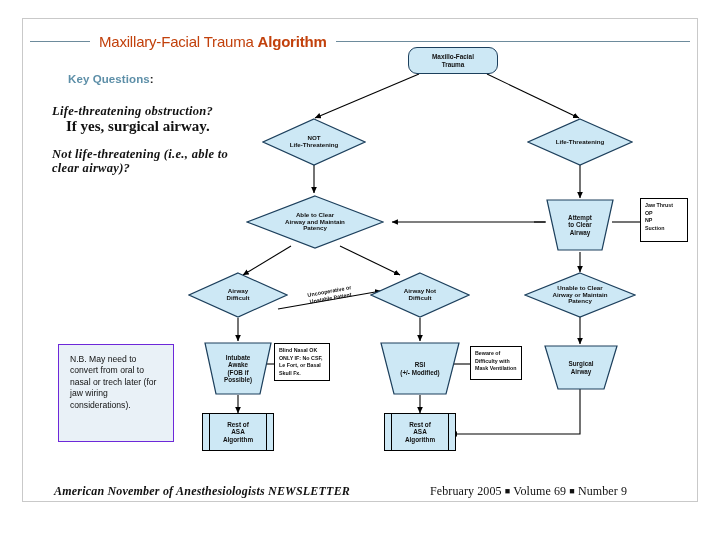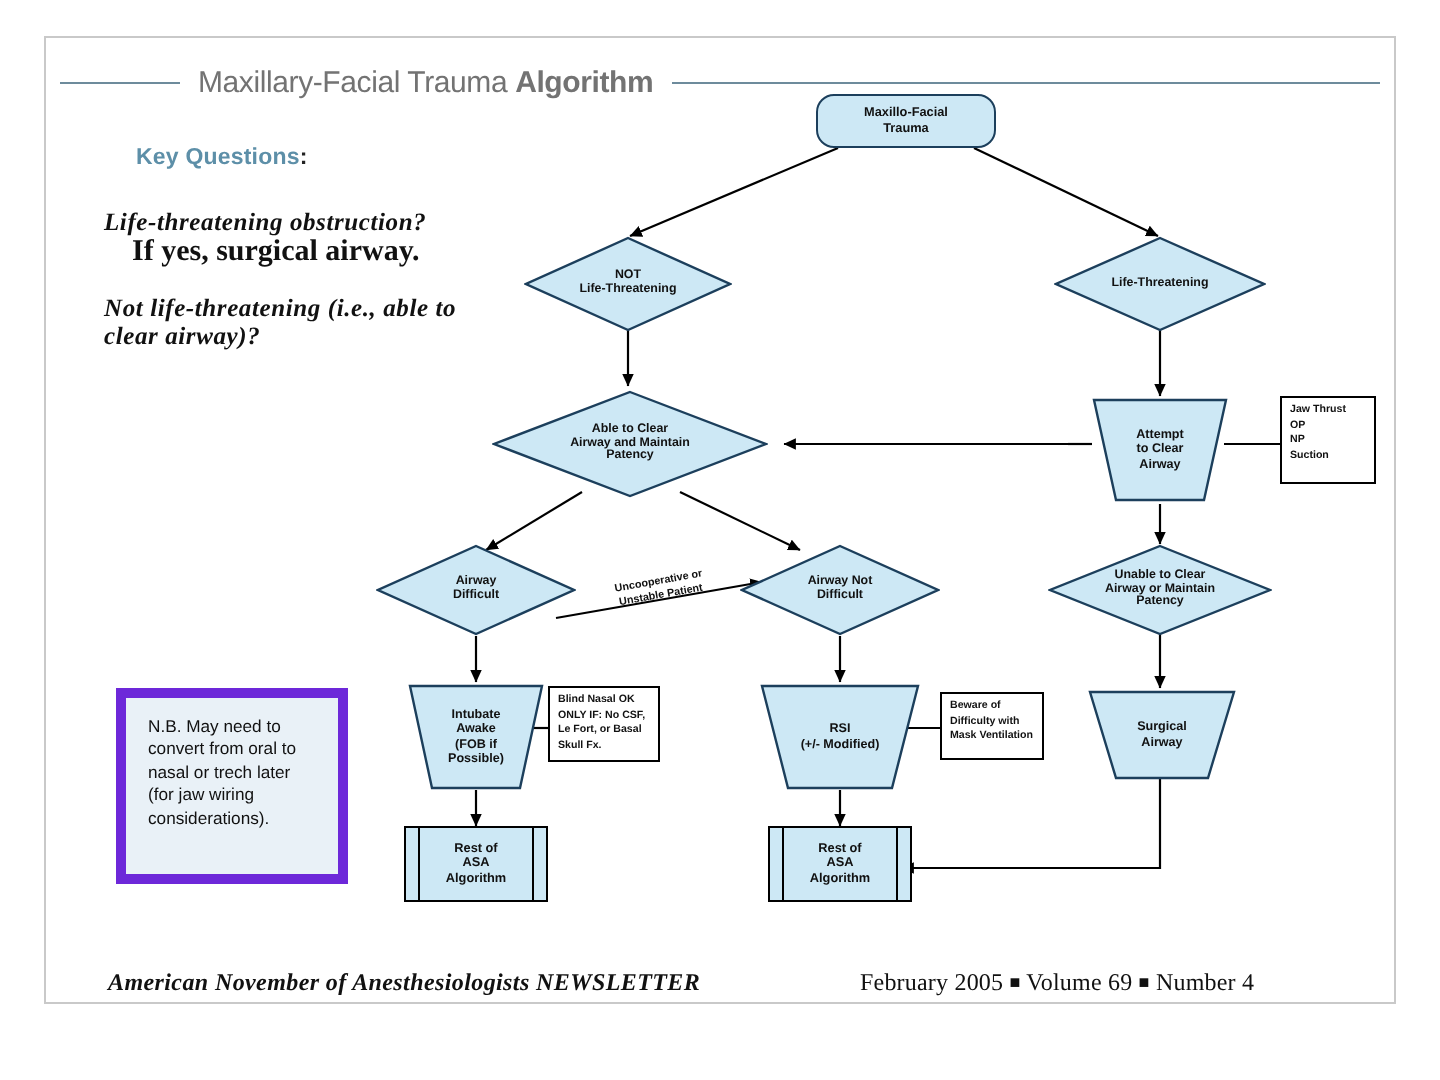--- a/index.html
+++ b/index.html
@@ -16,21 +16,21 @@
   }
 
   
   .title-row{
     position:absolute;left:30px;top:30px;width:660px;height:22px;
     display:flex;align-items:center;
   }
   .title-rule{height:1px;background:#6d8b9c;flex:0 0 60px;}
   .title-rule.right{flex:1 1 auto;}
   .title-text{
-    font-size:15px;color:#737373;white-space:nowrap;
+    font-size:15px;color:#c2410c;white-space:nowrap;
     padding:0 9px;letter-spacing:-0.2px;font-weight:400;
   }
   .title-text b{font-weight:bold;}
 
   
   .kq-head{
     position:absolute;left:68px;top:73px;font-size:11.5px;font-weight:bold;
     color:#5d8fa8;letter-spacing:0.1px;
   }
   .kq-head .colon{color:#222;}
@@ -38,21 +38,21 @@
     position:absolute;left:52px;top:104px;width:192px;
     color:#111;font-family:"Liberation Serif",serif;
   }
   .kq-q{font-style:italic;font-weight:bold;font-size:12.5px;line-height:14px;letter-spacing:0.3px;}
   .kq-a{font-size:15px;line-height:14.5px;margin:1px 0 13px 0;font-weight:bold;}
   .kq-a .ind{display:inline-block;width:14px;}
 
   
   .nb{
     position:absolute;left:58px;top:344px;width:116px;height:98px;
-    background:#e9f1f7;border:5px solid #6d28d9;box-sizing:border-box;
+    background:#e9f1f7;border:1px solid #6d28d9;box-sizing:border-box;
     padding:9px 9px 0 11px;font-size:8.6px;line-height:11.4px;color:#111;
   }
 
   
   .foot{
     position:absolute;top:484px;font-family:"Liberation Serif",serif;
     font-size:12px;font-style:italic;color:#111;white-space:nowrap;
   }
   .foot.left{left:54px;font-weight:bold;letter-spacing:0.2px;}
   .foot.right{left:430px;font-style:normal;letter-spacing:0.1px;}
@@ -293,16 +293,16 @@
     </div>
 
   </div>
 
   <div class="foot left">American November of Anesthesiologists NEWSLETTER</div>
   <div class="foot right">
     <span>February 2005</span>
     <span class="sq">■</span>
     <span>Volume 69</span>
     <span class="sq">■</span>
-    <span>Number 4</span>
+    <span>Number 9</span>
   </div>
 
 </div>
 
 </body></html>

